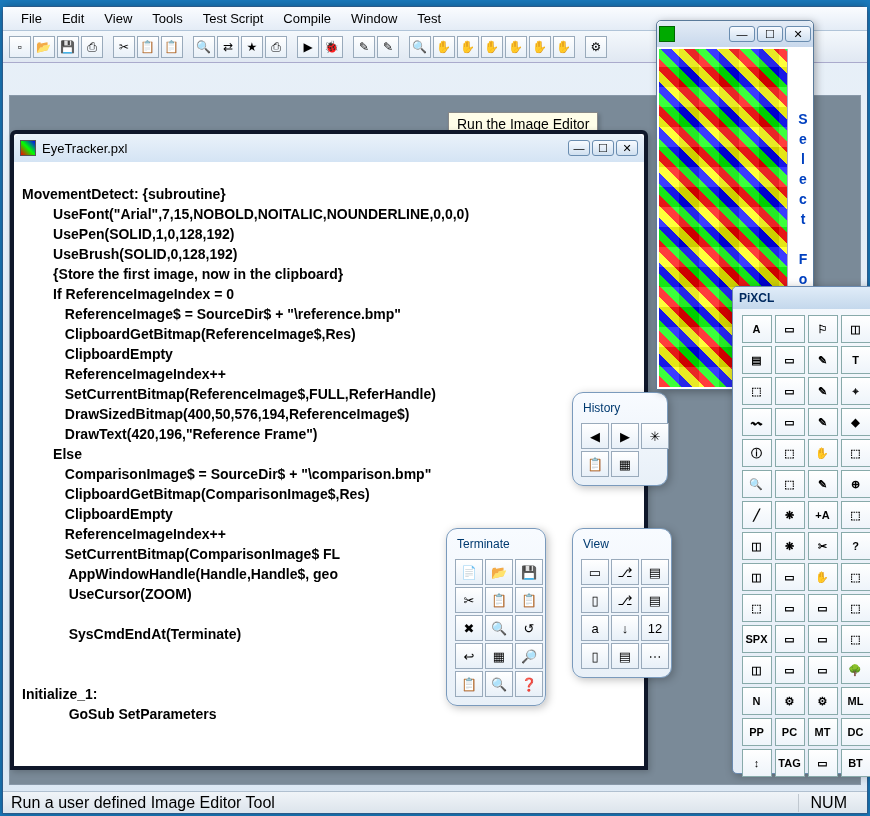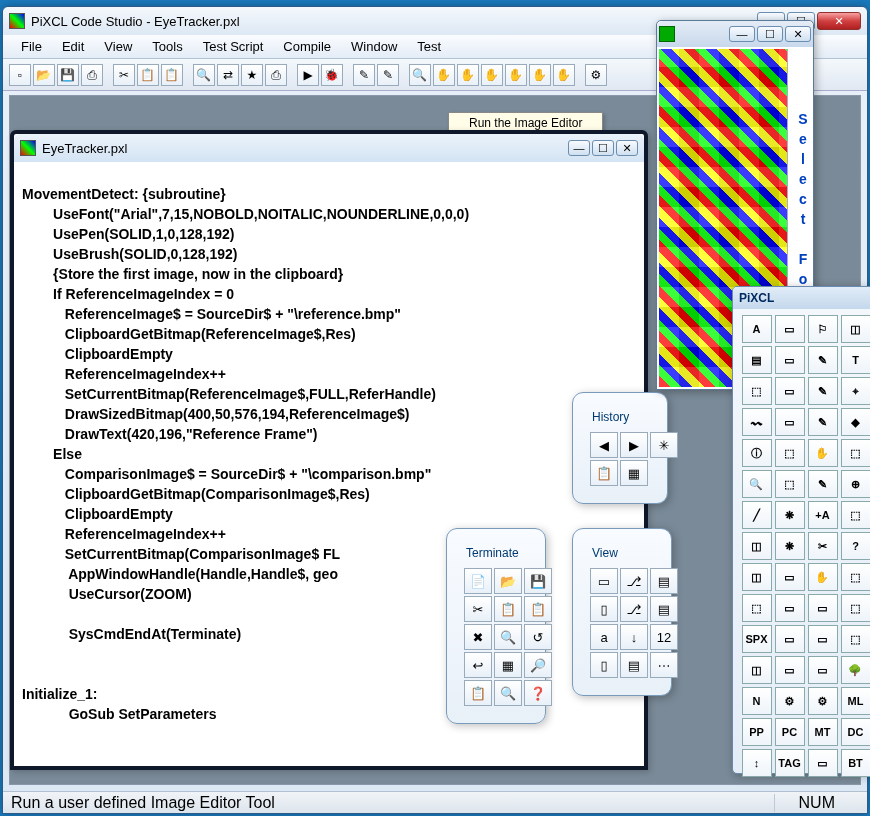--- a/index.html
+++ b/index.html
@@ -20,36 +20,36 @@
 .menubar span { padding:3px 10px; cursor:pointer; }
 
 .toolbar { height:32px; background:linear-gradient(#f4f8fc,#e0e8f2); border-bottom:1px solid #aac; display:flex; align-items:center; padding:0 6px; gap:2px;}
 .tbtn { width:22px; height:22px; border:1px solid #9ab; background:linear-gradient(#fff,#e8f0f8); cursor:pointer; display:flex; align-items:center; justify-content:center; font-size:12px;}
 .tsep { width:6px; }
 
 .client { position:absolute; left:6px; right:6px; top:88px; bottom:28px; background:#7a8a98; border:1px solid #8898a8;}
 
 .statusbar { position:absolute; left:0; right:0; bottom:0; height:22px; background:linear-gradient(#f0f4f8,#dce4ec); border-top:1px solid #b0c0d0; display:flex; align-items:center; font-size:16px; padding:0 8px;}
 .statusbar .fill{flex:1;}
-.statusbar .cell{border-left:1px solid #c0c8d0; padding:0 24px;}
+.statusbar .cell{border-left:1px solid #c0c8d0; padding:0 12px;}
 
 
 .codewin { position:absolute; left:10px; top:130px; width:638px; height:640px; background:#fff; border:4px solid #0f172a; border-radius:6px 6px 0 0; box-shadow:2px 2px 6px rgba(0,0,0,.2);}
 .codewin .titlebar{background:linear-gradient(#eaf2fa,#d4e4f4);}
 .codewin .winbtns .winbtn{width:22px;height:16px;}
 .codearea { position:absolute; left:0; right:0; top:28px; bottom:0; background:#fff; padding:22px 8px; font-family:"Arial",sans-serif; font-size:14px; font-weight:bold; line-height:20px; white-space:pre; overflow:hidden;}
 
 
-.panel { position:absolute; background:linear-gradient(#f8fbff,#e8f0f8); border:1px solid #7a9abc; border-radius:11px; box-shadow:2px 2px 8px rgba(0,0,0,.25); padding:15px;}
+.panel { position:absolute; background:linear-gradient(#f8fbff,#e8f0f8); border:1px solid #7a9abc; border-radius:11px; box-shadow:2px 2px 8px rgba(0,0,0,.25); padding:6px;}
 .panel .ptitle{font-size:12px; color:#003a70; padding:2px 4px 6px 4px;}
 .pgrid { display:grid; grid-template-columns:repeat(3,28px); gap:2px; padding:2px;}
 .pbtn{width:28px;height:26px;border:1px solid #9ab;background:linear-gradient(#fff,#e8f0f8);cursor:pointer;display:flex;align-items:center;justify-content:center;font-size:13px;}
 
 
-.tooltip { position:absolute; background:#fffde8; border:1px solid #888; padding:3px 20px; font-size:12px; box-shadow:2px 2px 4px rgba(0,0,0,.2);}
+.tooltip { position:absolute; background:#fffde8; border:1px solid #888; padding:3px 8px; font-size:14px; box-shadow:2px 2px 4px rgba(0,0,0,.2);}
 
 
 .pixclwin { position:absolute; left:656px; top:20px; width:158px; height:370px; background:#fff; border:1px solid #5a7a9a; border-radius:5px 5px 0 0; box-shadow:2px 2px 8px rgba(0,0,0,.3);}
 .pixclwin .titlebar{height:26px; background:linear-gradient(#e4ecf6,#c8d8ec); padding:0 2px;}
 .pixclwin .titlebar .icon{background:#0a0;border:1px solid #060;}
 .pixclwin .winbtns .winbtn{width:26px;height:16px;}
 .pixclbody{position:absolute;left:2px;right:2px;top:28px;bottom:2px; display:flex;}
 .iconwall{flex:1; background:repeating-linear-gradient(45deg,#f00,#f00 8px,#0f0 8px,#0f0 16px,#00f 16px,#00f 24px,#ff0 24px,#ff0 32px); position:relative;}
 .iconwall::after{content:""; position:absolute; inset:0; background:
   repeating-linear-gradient(0deg, rgba(255,255,255,.15) 0 20px, rgba(0,0,0,.1) 20px 40px),
@@ -60,29 +60,20 @@
 .bigpalette{position:absolute; left:692px; top:286px; width:148px; height:488px; background:linear-gradient(#f4f8fc,#e4ecf6); border:1px solid #6a8ab0; border-radius:5px; box-shadow:2px 2px 10px rgba(0,0,0,.3);margin-left:40px;}
 .bigpalette .ptitle{background:linear-gradient(#e0ecf8,#c4d8ec); border-radius:4px 4px 0 0; padding:4px 6px; font-size:12px; color:#002a60; font-weight:bold;}
 .bpgrid{display:grid; grid-template-columns:repeat(4,30px); gap:3px; padding:6px; justify-content:center;}
 .bpbtn{width:30px;height:28px;border:1px solid #8aa;background:linear-gradient(#fff,#eef4fa);cursor:pointer;display:flex;align-items:center;justify-content:center;font-size:11px;font-weight:bold;}
 
 </style>
 </head>
 <body>
 
 <div class="window main-window">
-  <div class="titlebar">
-    <div class="icon"></div>
-    <div class="title">PiXCL Code Studio - EyeTracker.pxl</div>
-    <div class="winbtns">
-      <div class="winbtn min"></div>
-      <div class="winbtn max"></div>
-      <div class="winbtn close"></div>
-    </div>
-  </div>
 
   <div class="menubar">
     <span>File</span>
     <span>Edit</span>
     <span>View</span>
     <span>Tools</span>
     <span>Test Script</span>
     <span>Compile</span>
     <span>Window</span>
     <span>Test</span>

